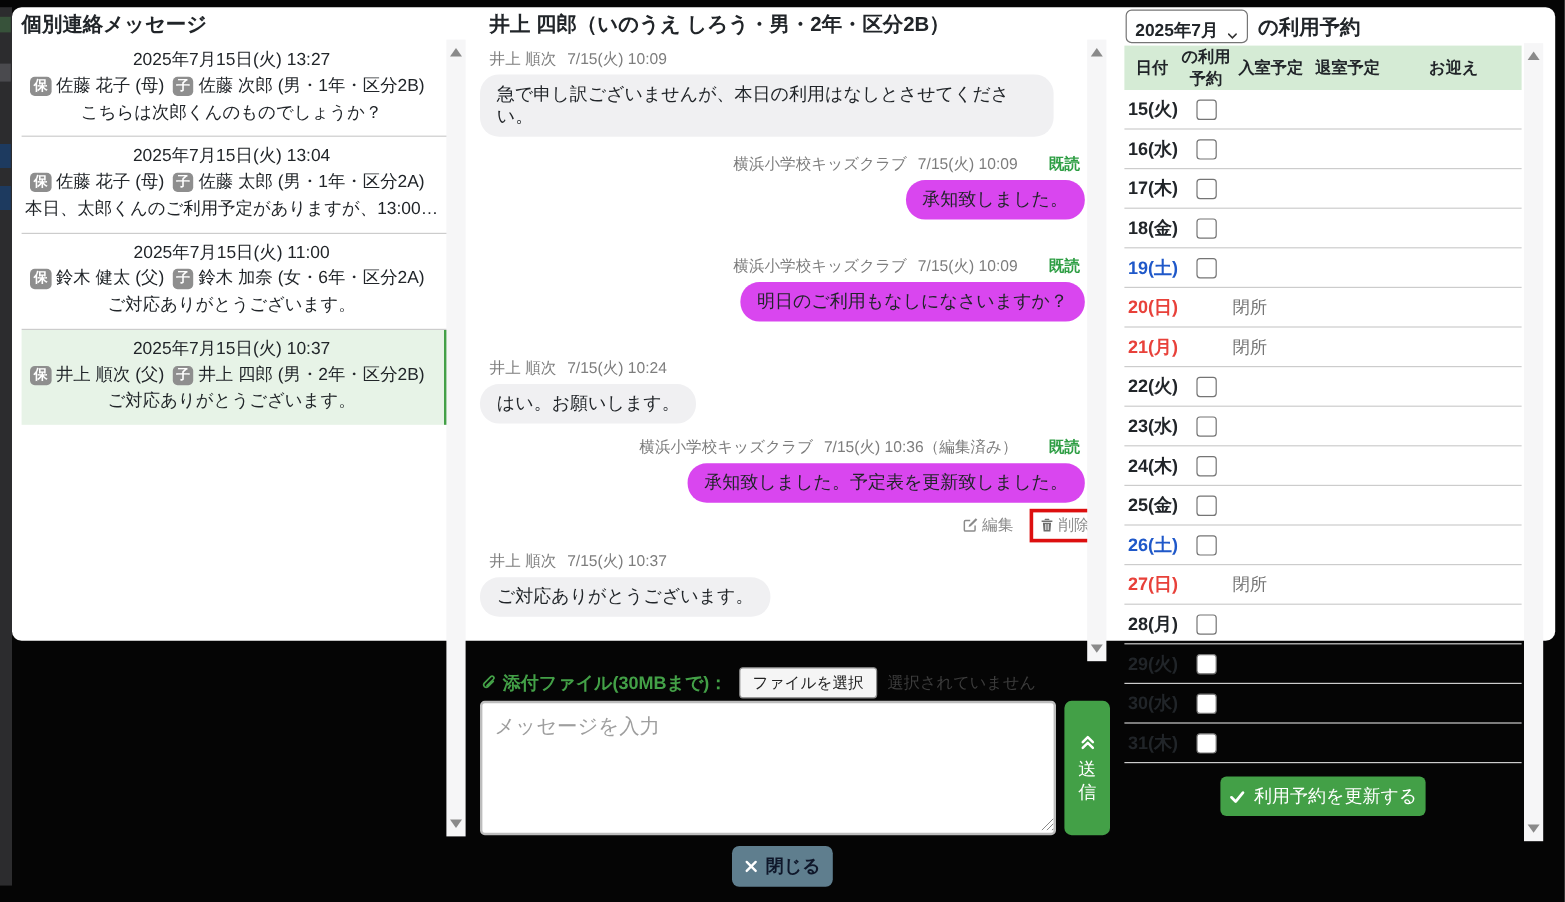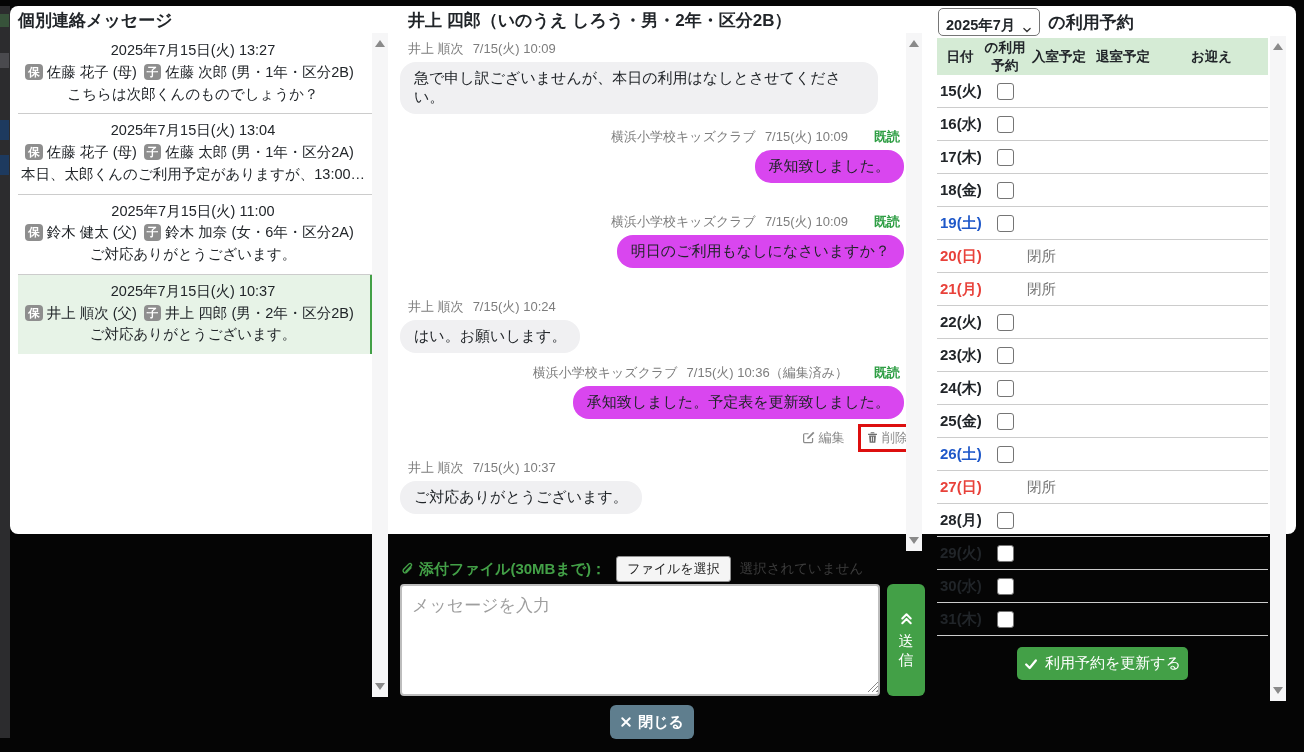--- a/index.html
+++ b/index.html
@@ -57,21 +57,21 @@
 
   
   .attach-row{position:absolute;left:390px;top:551px;height:24px;display:flex;align-items:center;}
   .attach-label{color:#43a047;font-weight:bold;font-size:15px;display:flex;align-items:center;gap:4px;}
   .file-btn{margin-left:10px;border:1px solid #8f8f8f;background:#f5f5f5;border-radius:3px;font-size:13px;padding:3px 10px;color:#222;cursor:pointer;}
   .file-status{margin-left:9px;font-size:13.5px;color:#3c3c3c;}
   .composer-textarea{position:absolute;left:390px;top:578px;width:480px;height:112px;box-sizing:border-box;border:2px solid #bdbdbd;border-radius:4px;padding:8px 10px;font-size:17px;font-family:inherit;resize:none;color:#212529;}
   .composer-textarea::placeholder{color:#9e9e9e;}
   .resize-grip{position:absolute;left:857px;top:675px;width:11px;height:11px;background:repeating-linear-gradient(135deg,transparent 0 2px,#8a8a8a 2px 3px);clip-path:polygon(100% 0,100% 100%,0 100%);}
   .send-btn{position:absolute;left:877px;top:578px;width:38px;height:112px;background:#43a047;border:none;border-radius:6px;color:#fff;font-size:15px;font-family:inherit;display:flex;flex-direction:column;align-items:center;justify-content:center;gap:6px;cursor:pointer;}
-  .close-btn{position:absolute;left:600px;top:699px;width:84px;height:34px;background:#5f7e8e;border:none;border-radius:6px;color:#ffffff;font-size:15px;font-weight:bold;font-family:inherit;display:flex;align-items:center;justify-content:center;gap:6px;cursor:pointer;}
+  .close-btn{position:absolute;left:600px;top:699px;width:84px;height:34px;background:#5f7e8e;border:none;border-radius:6px;color:#0f172a;font-size:15px;font-weight:bold;font-family:inherit;display:flex;align-items:center;justify-content:center;gap:6px;cursor:pointer;}
 
   
   .rv-header{position:absolute;left:928px;top:2px;display:flex;align-items:center;}
   .month-select{height:26px;border:1px solid #767676;border-radius:5px;background:#fff;padding:0 7px;font-size:14.5px;font-weight:bold;display:inline-flex;align-items:flex-end;gap:7px;cursor:pointer;}
   .rv-title{font-size:17px;font-weight:bold;margin-left:8px;}
   .rv-table{position:absolute;left:927px;top:32px;width:331px;}
   .rv-head{display:flex;align-items:center;background:#d5ebd5;height:37px;font-size:13.5px;font-weight:bold;text-align:center;}
   .rv-head .col{display:inline-block;}
   .rv-head .col:nth-of-type(1){width:46px;}
   .rv-head .col:nth-of-type(2){width:44px;}

